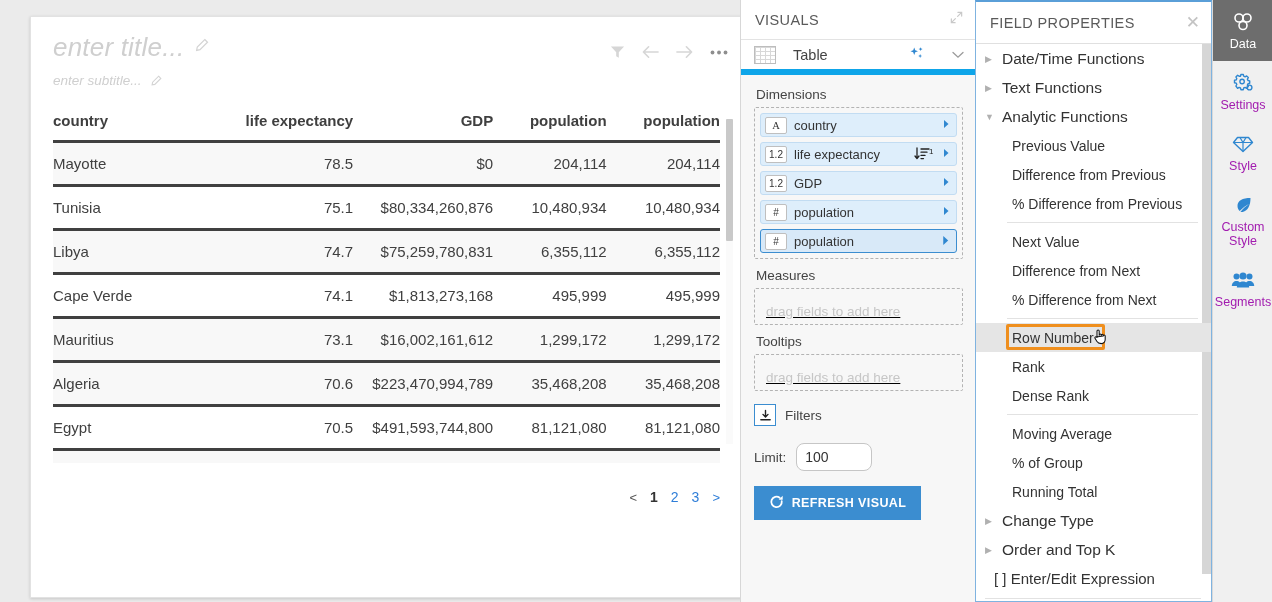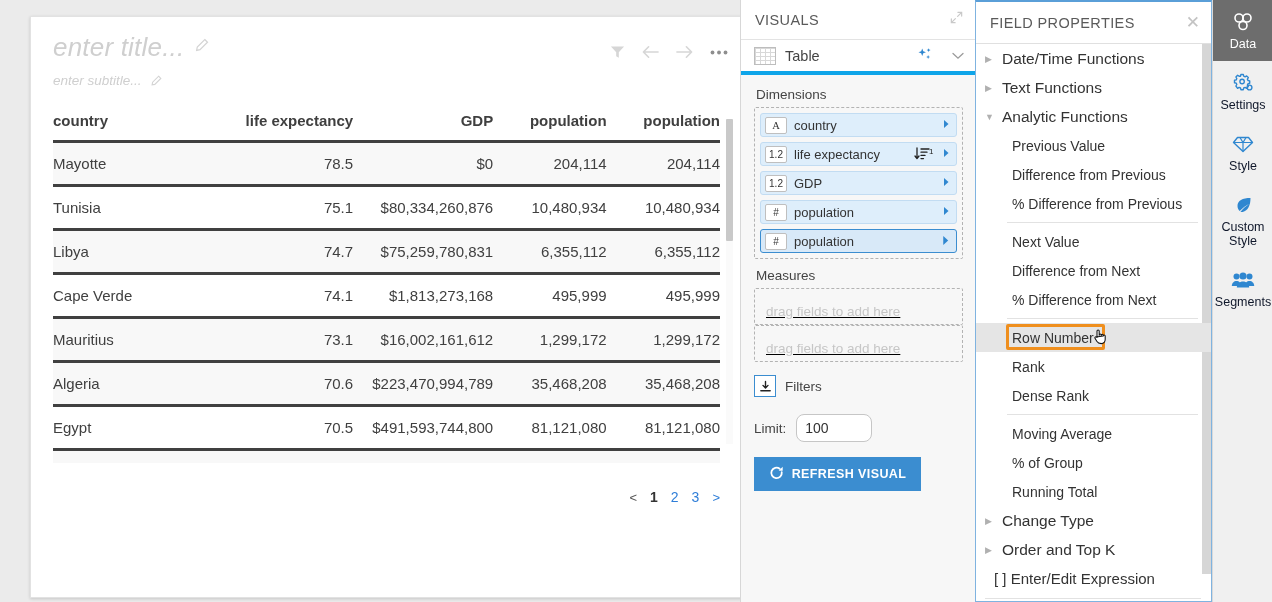--- a/index.html
+++ b/index.html
@@ -88,22 +88,22 @@
     background: #f7f7f7;
     border-left: 1px solid #d7d7d7;
   }
   .vs-head {
     height: 40px; background: #ffffff; border-bottom: 1px solid #e3e3e3;
     display: flex; align-items: center; padding: 0 12px 0 14px;
     justify-content: space-between;
   }
   .vs-head-title { font-size: 14.5px; color: #5a5a5a; letter-spacing: .4px; }
   .vs-typerow {
-    height: 35px; background: #fff; border-bottom: 4px solid #0ea5e9;
-    display: flex; align-items: center; padding: 0 12px 0 13px; gap: 9px;
+    height: 35px; background: #fff; border-bottom: 6px solid #0ea5e9;
+    display: flex; align-items: center; padding: 0 12px 0 13px; gap: 17px;
   }
   .grid-thumb {
     width: 22px; height: 18px; border: 1px solid #bdbdbd; background: #fff;
     background-image:
       linear-gradient(to right, #d8d8d8 1px, transparent 1px),
       linear-gradient(to bottom, #d8d8d8 1px, transparent 1px);
     background-size: 5px 4px;
   }
   .vs-typelabel { font-size: 14.5px; color: #444; flex: 1; }
   .sparkle { color: #2f87d0; font-size: 15px; }
@@ -206,21 +206,21 @@
   }
 
   
   #rail {
     position: absolute; left: 1212px; top: 0; width: 60px; height: 602px;
     background: #f0f0f0; border-left: 1px solid #d9d9d9;
   }
   .rail-item {
     width: 60px; padding: 11px 2px 10px 2px;
     display: flex; flex-direction: column; align-items: center; gap: 4px;
-    color: #0f172a; cursor: pointer;
+    color: #a21caf; cursor: pointer;
   }
   .rail-item .rail-label {
     font-size: 12.5px; line-height: 14px; text-align: center;
   }
   .rail-item.active { background: #6d6d6d; color: #ffffff; }
   .rail-ico { display: flex; align-items: center; justify-content: center; height: 22px; }
 </style>
 </head>
 <body>
 
@@ -447,20 +447,21 @@
               </svg>
           </span>
         </div>
       </div>
 
       <div class="sec-label" style="margin-top:9px">Measures</div>
       <div class="dropzone empty">
         <span class="dz-hint">drag fields to add here</span>
       </div>
 
+      <div class="sec-label" style="margin-top:9px">Tooltips</div>
       <div class="dropzone empty">
         <span class="dz-hint">drag fields to add here</span>
       </div>
 
       <div class="filters-row">
         <span class="dl-btn">
           <svg width="13" height="13" viewBox="0 0 14 14">
             <path d="M7 1.5v6.4M4.3 5.8L7 8.6l2.7-2.8" fill="none" stroke="#222" stroke-width="1.5" stroke-linecap="round" stroke-linejoin="round"></path>
             <path d="M2 11.7h10" stroke="#222" stroke-width="1.6" stroke-linecap="round"></path>
           </svg>

